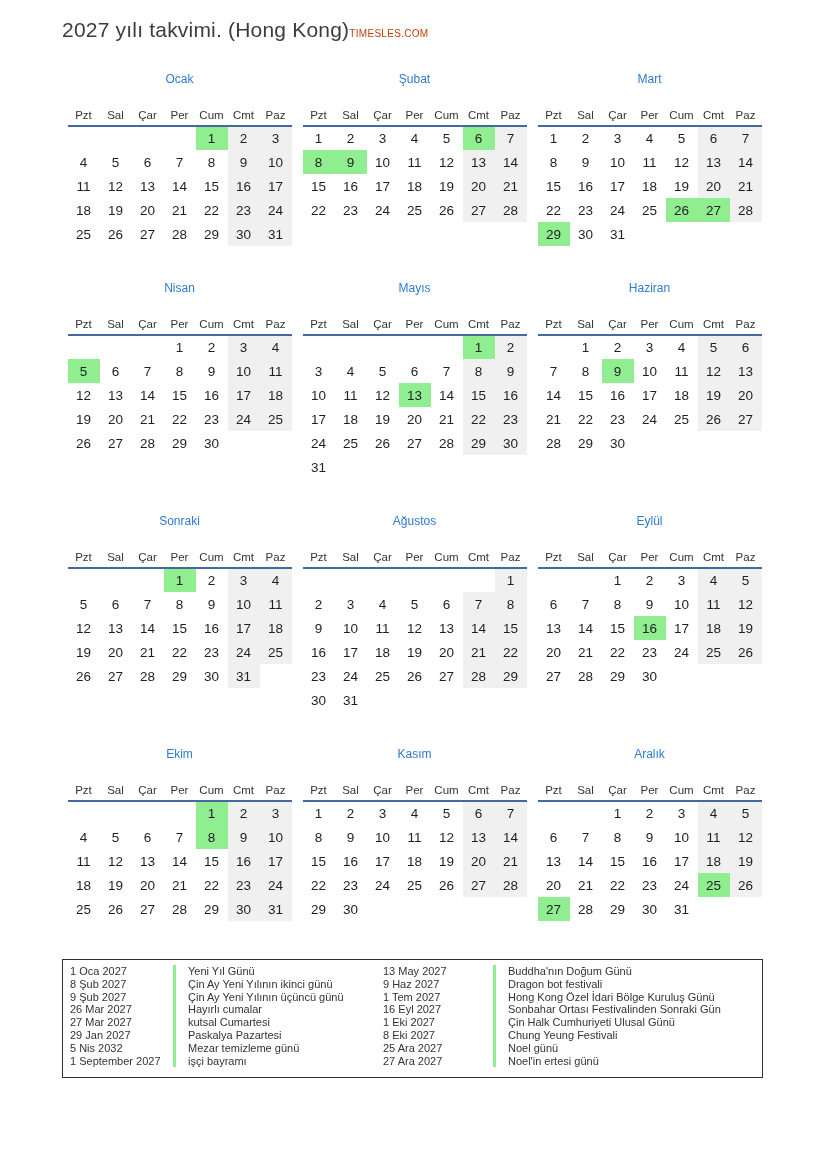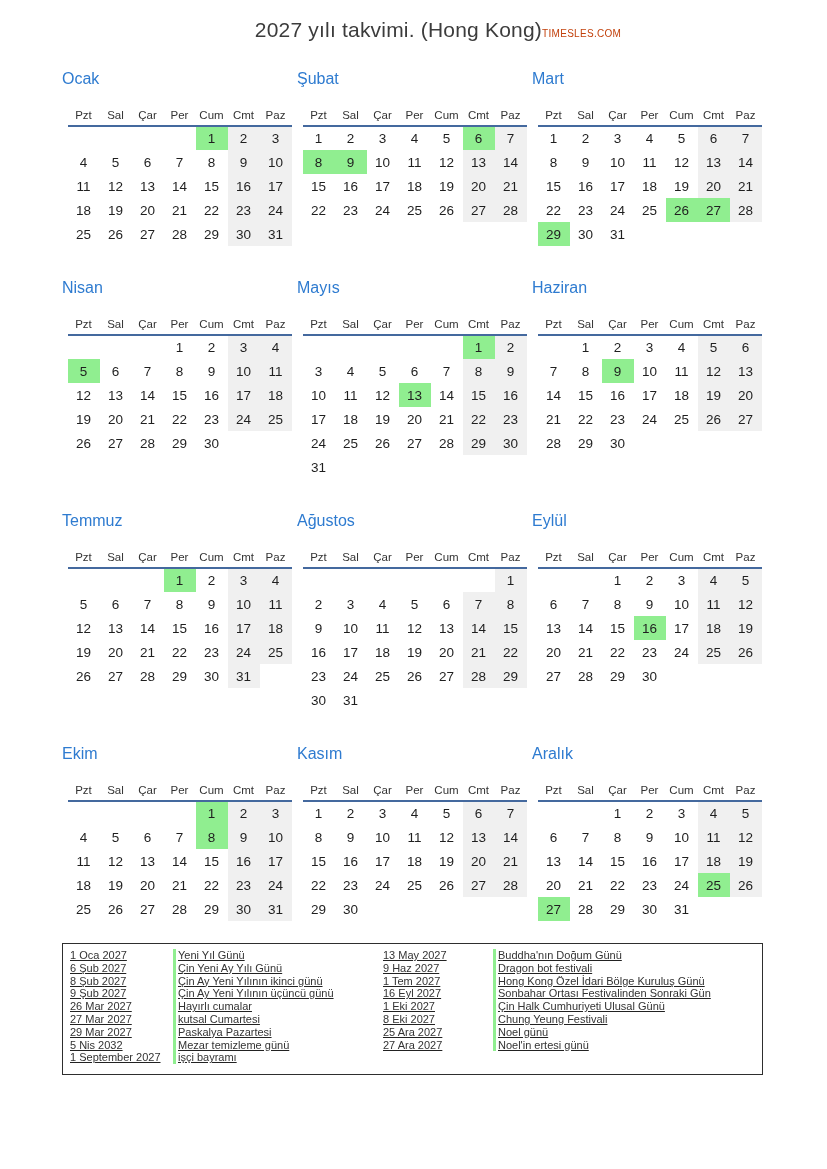--- a/index.html
+++ b/index.html
@@ -7,65 +7,64 @@
   body {
     width: 827px; height: 1169px;
     background: #ffffff;
     font-family: "Liberation Sans", "DejaVu Sans", sans-serif;
     color: #222;
     overflow: hidden;
   }
   .page { padding: 18px 60px 0 62px; width: 827px; }
 
   
-  .page-header { display: flex; justify-content: center; align-items: baseline; margin-bottom: 26px; margin-left: 47px; }
+  .page-header { display: flex; justify-content: flex-start; align-items: baseline; margin-bottom: 26px; }
   .page-title { font-size: 21px; font-weight: 400; color: #3c3c3c; letter-spacing: 0.2px; }
   .site-link { font-size: 10px; color: #c2410c; text-decoration: none; letter-spacing: 0.3px; }
 
   
   .calendar-grid {
     display: grid;
     grid-template-columns: repeat(3, 235px);
     row-gap: 20px;
     width: 705px;
   }
   .month { width: 235px; }
   .month-title {
-    text-align: left; color: #2e7bd0; font-size: 16px;
+    text-align: center; color: #2e7bd0; font-size: 12px;
     height: 25px; line-height: 22px; font-weight: 400;
   }
   table.month-table { border-collapse: collapse; margin: 11px auto; table-layout: fixed; }
   table.month-table th {
     width: 32px; height: 22px; font-size: 11.5px; font-weight: 400; color: #333;
     text-align: center; padding: 0; border-bottom: 2px solid #44699e;
   }
   table.month-table td {
     width: 32px; height: 24px; text-align: center; vertical-align: middle;
     font-size: 13.5px; color: #1f1f1f; padding: 0;
   }
   td.weekend { background: #f0f0f0; }
   td.holiday { background: #90ee90; }
 
   
   .legend {
-    margin-top: 11px;
+    margin-top: 27px;
     width: 701px;
     border: 1px solid #2e2e2e;
     padding: 5px 6px 10px 7px;
     display: flex;
-    text-decoration: underline;
   }
   .legend-col { display: flex; flex-direction: column; }
   .legend-col-left { width: 313px; }
   .legend-col-right { flex: 1; }
   .legend-row { display: flex; align-items: baseline; font-size: 11px; line-height: 12.8px; color: #333; }
   .legend-date { flex: 0 0 auto; }
   .legend-col-left .legend-date { width: 103px; }
   .legend-col-right .legend-date { width: 110px; }
-  .legend-name { border-left: 3px solid #90ee90; padding-left: 2px; }
+  .legend-name { border-left: 3px solid #90ee90; padding-left: 12px; }
 </style>
 </head>
 <body>
 
 <div class="page">
 
   <div class="page-header">
     <div class="page-title">2027 yılı takvimi. (Hong Kong)</div>
     <a class="site-link" href="#">TIMESLES.COM</a>
   </div>
@@ -443,21 +442,21 @@
               <td>30</td>
               <td></td>
               <td></td>
               <td></td>
               <td></td>
             </tr>
           </tbody>
         </table>
       </div>
       <div class="month">
-        <div class="month-title">Temmuz</div>
+        <div class="month-title">Sonraki</div>
         <table class="month-table">
           <thead>
             <tr>
               <th>Pzt</th>
               <th>Sal</th>
               <th>Çar</th>
               <th>Per</th>
               <th>Cum</th>
               <th>Cmt</th>
               <th>Paz</th>
@@ -838,41 +837,37 @@
       </div>
     </div>
 
   <div class="legend">
     <div class="legend-col legend-col-left">
         <div class="legend-row">
           <span class="legend-date">1 Oca 2027</span>
           <span class="legend-name">Yeni Yıl Günü</span>
         </div>
         <div class="legend-row">
-          <span class="legend-date">6 Şub 2027</span>
-          <span class="legend-name">Çin Yeni Ay Yılı Günü</span>
-        </div>
-        <div class="legend-row">
           <span class="legend-date">8 Şub 2027</span>
           <span class="legend-name">Çin Ay Yeni Yılının ikinci günü</span>
         </div>
         <div class="legend-row">
           <span class="legend-date">9 Şub 2027</span>
           <span class="legend-name">Çin Ay Yeni Yılının üçüncü günü</span>
         </div>
         <div class="legend-row">
           <span class="legend-date">26 Mar 2027</span>
           <span class="legend-name">Hayırlı cumalar</span>
         </div>
         <div class="legend-row">
           <span class="legend-date">27 Mar 2027</span>
           <span class="legend-name">kutsal Cumartesi</span>
         </div>
         <div class="legend-row">
-          <span class="legend-date">29 Mar 2027</span>
+          <span class="legend-date">29 Jan 2027</span>
           <span class="legend-name">Paskalya Pazartesi</span>
         </div>
         <div class="legend-row">
           <span class="legend-date">5 Nis 2032</span>
           <span class="legend-name">Mezar temizleme günü</span>
         </div>
         <div class="legend-row">
           <span class="legend-date">1 September 2027</span>
           <span class="legend-name">işçi bayramı</span>
         </div>

